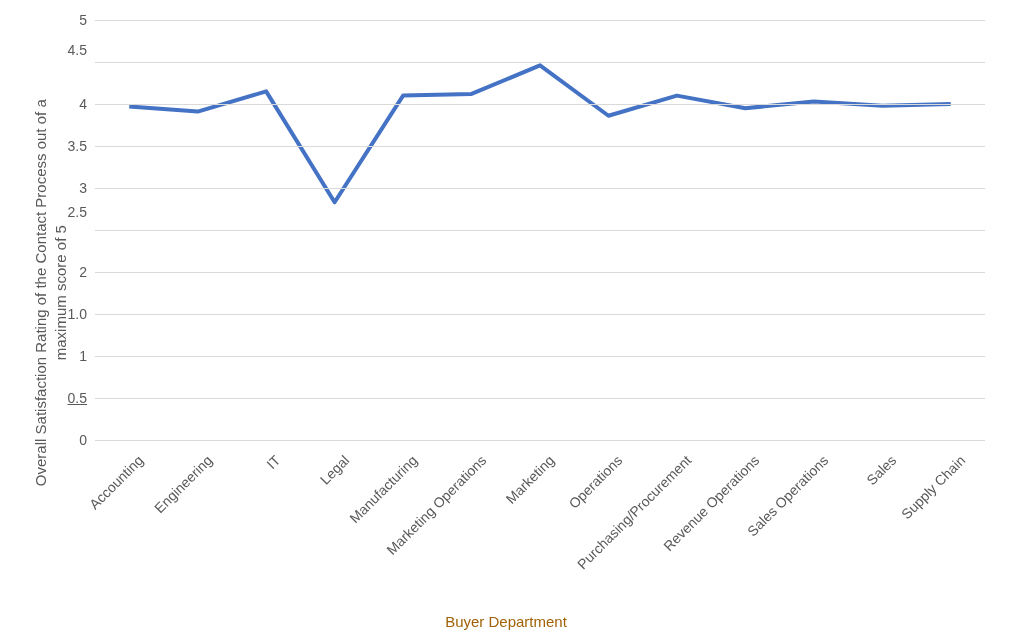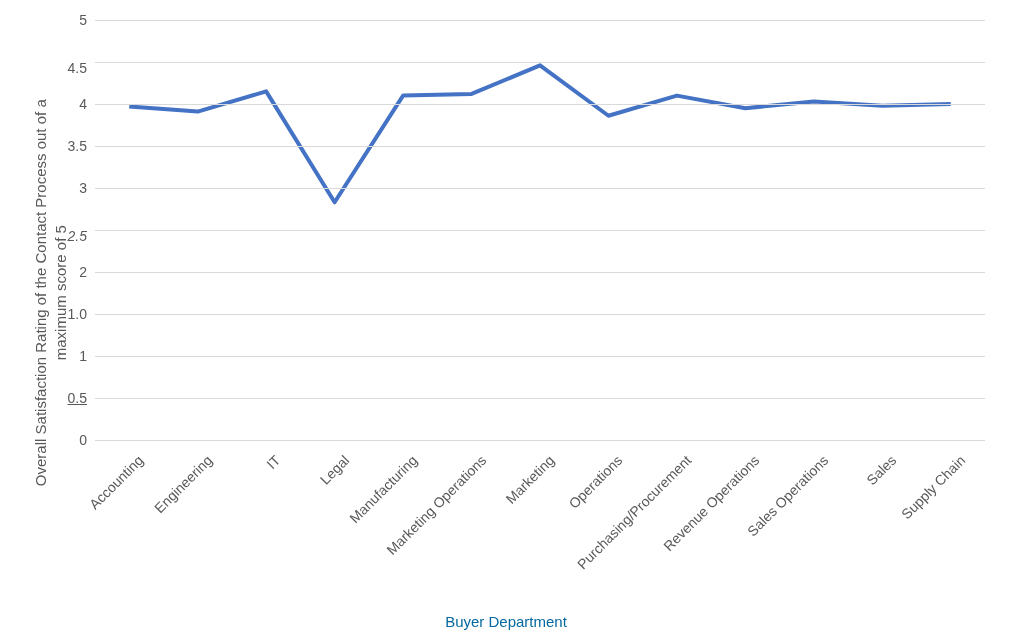--- a/index.html
+++ b/index.html
@@ -27,21 +27,21 @@
     text-align: center;
     width: 420px;
     line-height: 1.3;
   }
   .x-axis-title {
     position: absolute;
     bottom: 10px;
     left: 50%;
     transform: translateX(-50%);
     font-size: 15px;
-    color: #0369a1;
+    color: #a16207;
   }
   .plot-area {
     position: absolute;
     left: 95px;
     top: 20px;
     width: 890px;
     height: 420px;
   }
   .gridline {
     position: absolute;
@@ -97,29 +97,29 @@
       <div class="y-tick-label" style="top: 420px;">0</div>
       <div class="gridline" style="top: 378px;"></div>
       <div class="y-tick-label" style="top: 378px; text-decoration: underline;">0.5</div>
       <div class="gridline" style="top: 336px;"></div>
       <div class="y-tick-label" style="top: 336px;">1</div>
       <div class="gridline" style="top: 294px;"></div>
       <div class="y-tick-label" style="top: 294px;">1.0</div>
       <div class="gridline" style="top: 252px;"></div>
       <div class="y-tick-label" style="top: 252px;">2</div>
       <div class="gridline" style="top: 210px;"></div>
-      <div class="y-tick-label" style="top: 216px; font-style: italic;">2.5</div>
+      <div class="y-tick-label" style="top: 192px;">2.5</div>
       <div class="gridline" style="top: 168px;"></div>
       <div class="y-tick-label" style="top: 168px;">3</div>
       <div class="gridline" style="top: 126px;"></div>
       <div class="y-tick-label" style="top: 126px; text-align: center;">3.5</div>
       <div class="gridline" style="top: 84px;"></div>
       <div class="y-tick-label" style="top: 84px;">4</div>
       <div class="gridline" style="top: 42px;"></div>
-      <div class="y-tick-label" style="top: 48px;">4.5</div>
+      <div class="y-tick-label" style="top: 30px;">4.5</div>
       <div class="gridline" style="top: 0px;"></div>
       <div class="y-tick-label" style="top: 0px;">5</div>
       <div class="x-tick-label" style="left: -159.769px; width: 200px; top: 432px;">Accounting</div>
       <div class="x-tick-label" style="left: -91.3077px; width: 200px; top: 432px;">Engineering</div>
       <div class="x-tick-label" style="left: -22.8462px; width: 200px; top: 432px;">IT</div>
       <div class="x-tick-label" style="left: 45.6154px; width: 200px; top: 432px;">Legal</div>
       <div class="x-tick-label" style="left: 114.077px; width: 200px; top: 432px;">Manufacturing</div>
       <div class="x-tick-label" style="left: 182.538px; width: 200px; top: 432px;">Marketing Operations</div>
       <div class="x-tick-label" style="left: 251px; width: 200px; top: 432px;">Marketing</div>
       <div class="x-tick-label" style="left: 319.462px; width: 200px; top: 432px;">Operations</div>

